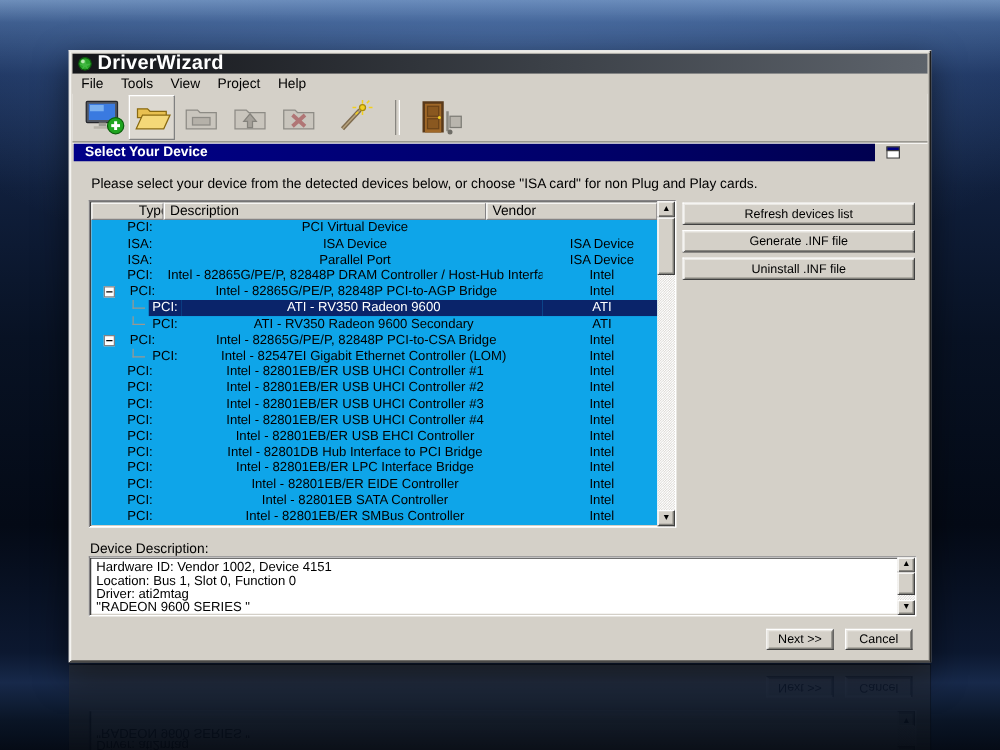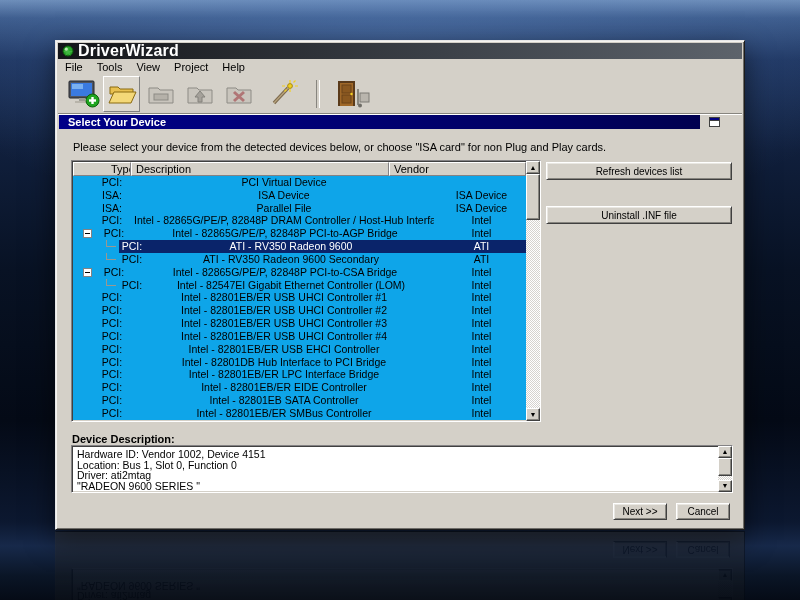--- a/index.html
+++ b/index.html
@@ -127,21 +127,21 @@
     position:absolute;box-sizing:border-box;background:#d4d0c8;color:#000;
     border:1px solid;border-color:#ffffff #404040 #404040 #ffffff;
     box-shadow:inset 1px 1px 0 #e9e7e2, inset -1px -1px 0 #87857f;
     font-family:inherit;font-size:10px;text-align:center;padding:0;
   }
   .side-btn{left:490px;width:186px;height:18px;}
   .b1{top:121px;} .b2{top:143px;} .b3{top:165px;}
   .next-btn{left:557px;top:462px;width:54px;height:17px;}
   .cancel-btn{left:620px;top:462px;width:54px;height:17px;}
   
-  .desc-label{position:absolute;left:16px;top:392px;font-weight:bold;}
+  .desc-label{position:absolute;left:16px;top:392px;}
   .desc-box{
     position:absolute;left:15px;top:404px;width:662px;height:48px;
     background:#fff;box-sizing:border-box;display:flex;
     border:1px solid;border-color:#848284 #ffffff #ffffff #848284;
     box-shadow: inset 1px 1px 0 #404040, inset -1px -1px 0 #d4d0c8;
   }
   .desc-lines{flex:1;overflow:hidden;padding:2px 4px;font-size:10.5px;line-height:10.5px;white-space:nowrap;margin:1px 0 1px 1px;}
   
   .reflection{
     top:531px;transform:scaleY(-1);opacity:.5;
@@ -270,21 +270,21 @@
             </div>
             <div class="trow lvl0">
               <span class="tree"></span>
               <span class="cell type">ISA:</span>
               <span class="cell desc">ISA Device</span>
               <span class="cell vendor">ISA Device</span>
             </div>
             <div class="trow lvl0">
               <span class="tree"></span>
               <span class="cell type">ISA:</span>
-              <span class="cell desc">Parallel File</span>
+              <span class="cell desc">Parallel Port</span>
               <span class="cell vendor">ISA Device</span>
             </div>
             <div class="trow lvl0">
               <span class="tree"></span>
               <span class="cell type">PCI:</span>
               <span class="cell desc">Intel - 82865G/PE/P, 82848P DRAM Controller / Host-Hub Interface</span>
               <span class="cell vendor">Intel</span>
             </div>
             <div class="trow lvl0 exp">
               <span class="tree">
@@ -383,20 +383,21 @@
           </div>
       </div>
       <div class="sb">
         <div class="sb-btn up">▲</div>
         <div class="sb-thumb"></div>
         <div class="sb-btn down">▼</div>
       </div>
     </div>
 
     <button class="btn side-btn b1">Refresh devices list</button>
+    <button class="btn side-btn b2">Generate .INF file</button>
     <button class="btn side-btn b3">Uninstall .INF file</button>
 
     <div class="desc-label">Device Description:</div>
 
     <div class="desc-box">
       <div class="desc-lines">
         <div>Hardware ID:  Vendor 1002, Device 4151</div>
         <div>Location:  Bus 1, Slot 0, Function 0</div>
         <div>Driver:  ati2mtag</div>
         <div>"RADEON 9600 SERIES "</div>

